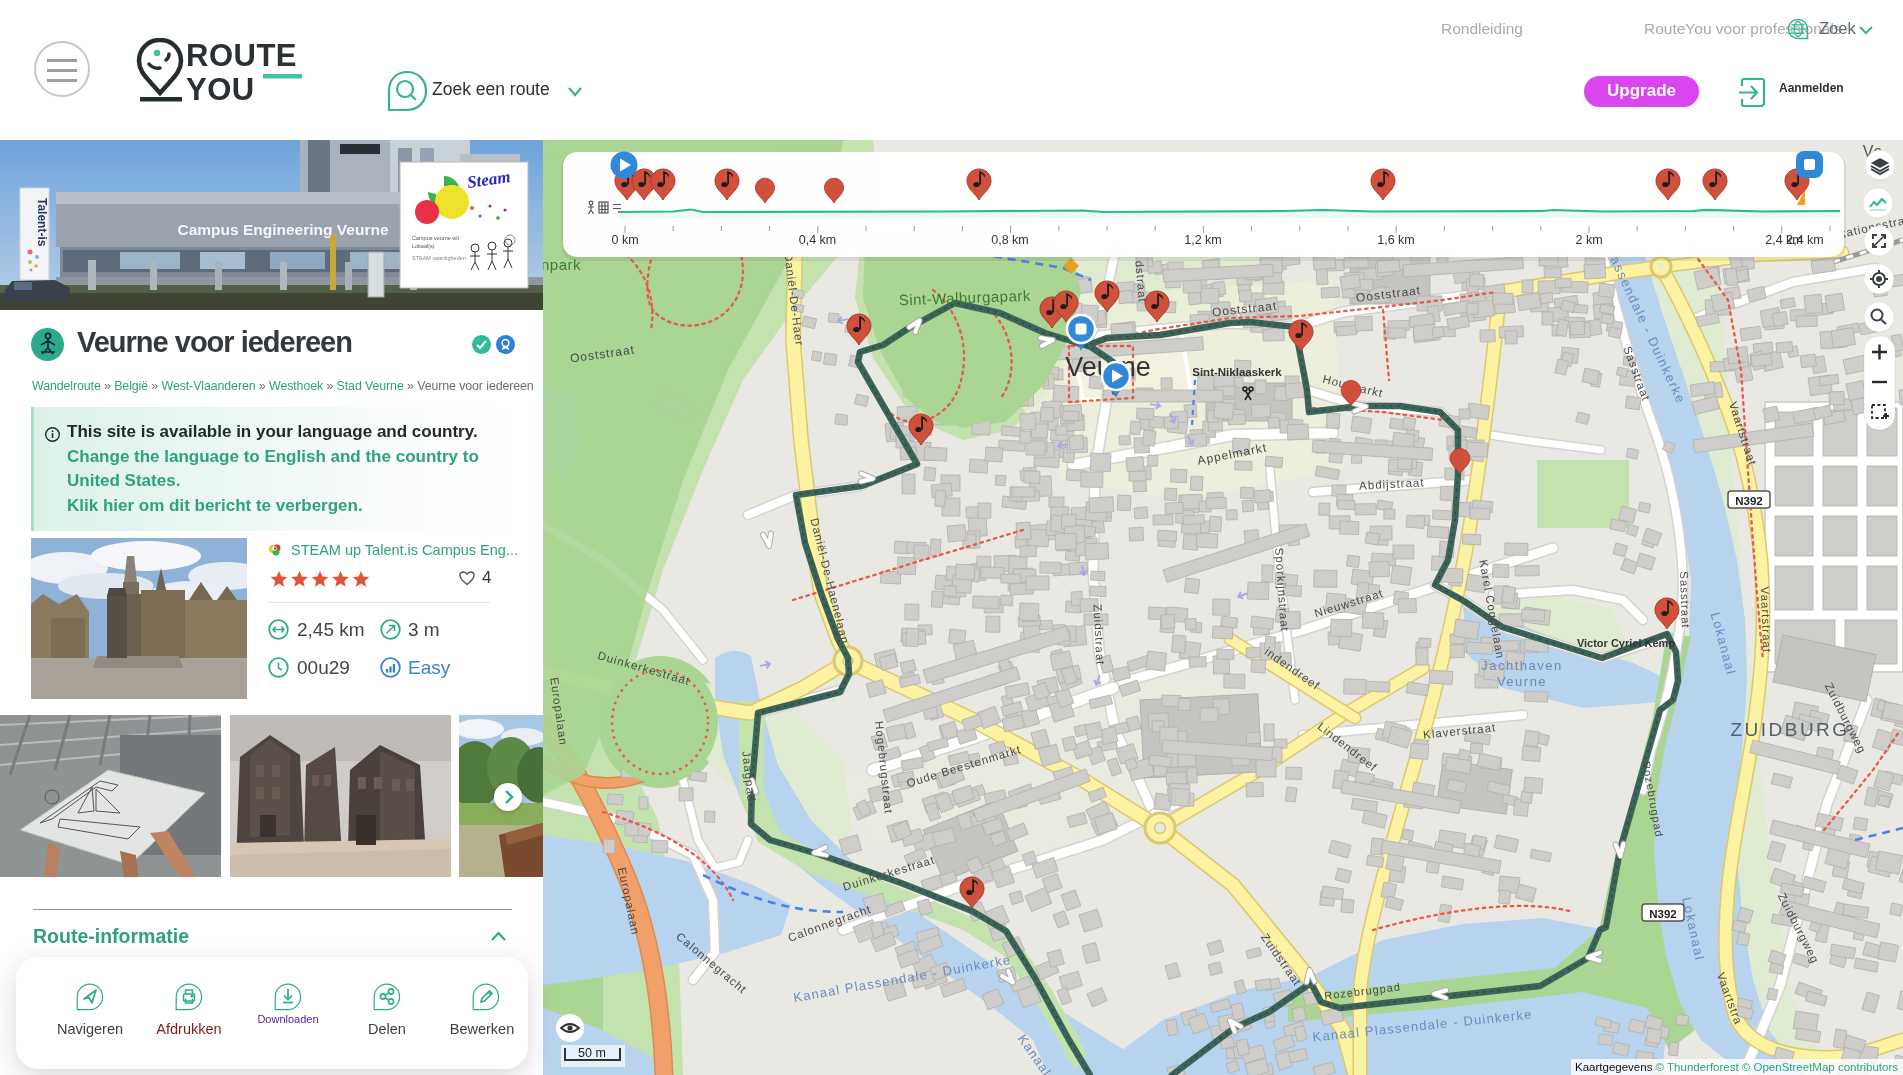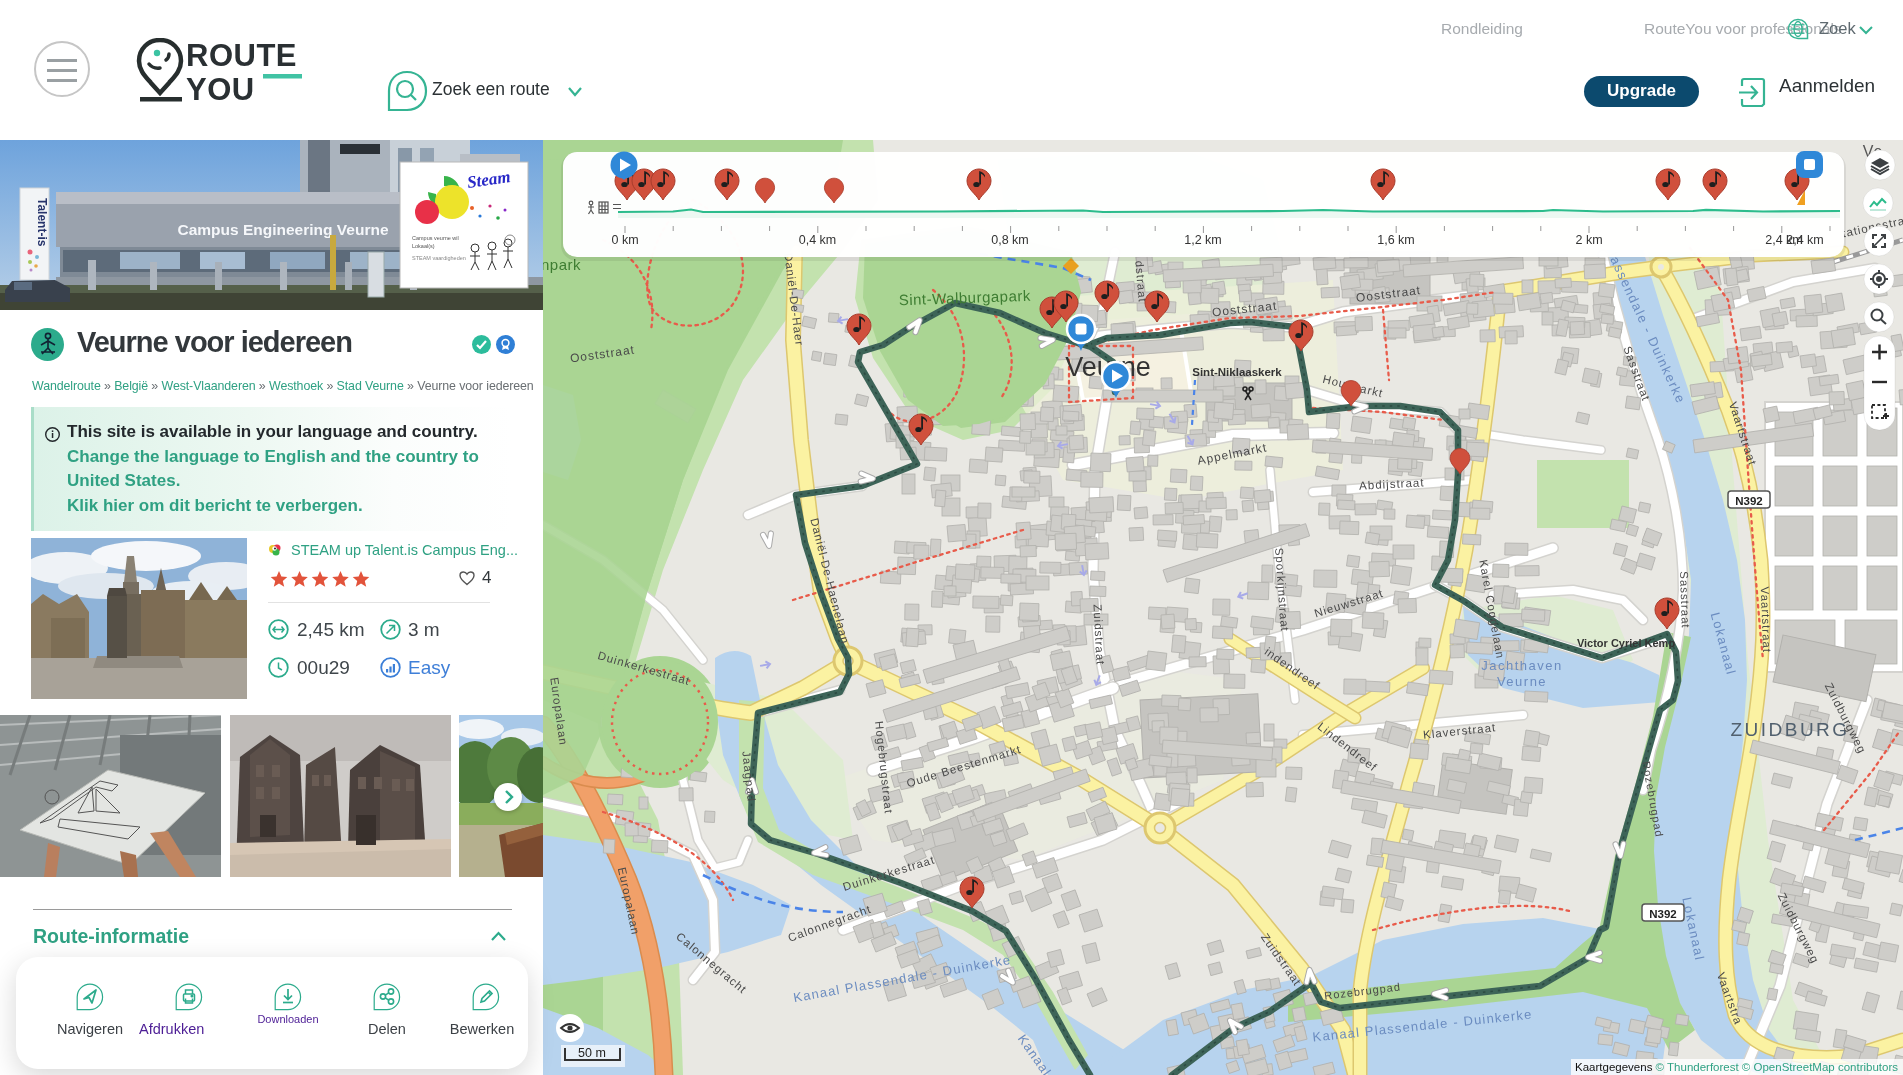--- a/index.html
+++ b/index.html
@@ -51,27 +51,27 @@
       <ellipse cx="11" cy="11" rx="4" ry="7.5" fill="none" stroke="#35b493" stroke-width="1.3"></ellipse>
       <line x1="3.5" y1="11" x2="18.5" y2="11" stroke="#35b493" stroke-width="1.3"></line>
       <line x1="4.5" y1="6.8" x2="17.5" y2="6.8" stroke="#35b493" stroke-width="1.3"></line>
       <line x1="4.5" y1="15.2" x2="17.5" y2="15.2" stroke="#35b493" stroke-width="1.3"></line>
     </svg>
   <span class="abs" style="left:1819px;top:19px;font-size:16.5px;color:#5f6a70">Zoek</span>
   <svg class="abs" style="left:1858px;top:25px" width="16" height="11" viewBox="0 0 16 11">
       <path d="M2,2 L8,8 L14,2" fill="none" stroke="#35b493" stroke-width="2"></path>
     </svg>
 
-  <div class="abs" style="left:1584px;top:76px;width:115px;height:31px;background:#0c4a6e;border-radius:16px;color:#fff;font-size:17px;font-weight:700;text-align:center;line-height:30px">Upgrade</div>
+  <div class="abs" style="left:1584px;top:76px;width:115px;height:31px;background:#d946ef;border-radius:16px;color:#fff;font-size:17px;font-weight:700;text-align:center;line-height:30px">Upgrade</div>
 
   <svg class="abs" style="left:1737px;top:76px" width="33" height="33" viewBox="0 0 33 33">
       <path d="M8,10 L8,5 Q8,3 10,3 L28,3 Q30,3 30,5 L30,28 Q30,28 28,30 L10,30 Q8,30 8,28 L8,23" fill="none" stroke="#35b493" stroke-width="2.2" transform="translate(-3,0)"></path>
       <path d="M2,16.5 L20,16.5 M14,10 L20,16.5 L14,23" fill="none" stroke="#35b493" stroke-width="2.2"></path>
     </svg>
-  <span class="abs" style="left:1779px;top:75px;font-size:19px;font-weight:400;color:#2b3134">Aanmelden</span>
+  <span class="abs" style="left:1779px;top:81px;font-size:12px;font-weight:700;color:#2b3134">Aanmelden</span>
 </div>
 
 <div class="abs" style="left:0;top:140px;width:543px;height:935px;background:#fff;">
 </div>
 
 <div class="abs" style="left:0;top:140px;width:543px;height:170px;overflow:hidden">
 <svg width="543" height="170" viewBox="0 0 543 170">
   <defs>
         <linearGradient id="sky" x1="0" y1="0" x2="0" y2="1">
     <stop offset="0" stop-color="#6ea3dc"></stop>
@@ -365,21 +365,21 @@
   <div class="abs" style="left:159px;top:26px;width:28px;height:28px">
     <svg width="28" height="28" viewBox="0 0 28 28">
         <path d="M23,2 C11.4,2 2,11.4 2,23 C2,34.6 11.4,44 23,44 L44,44 L44,23 C44,11.4 34.6,2 23,2 Z" fill="none" stroke="#2cab8c" stroke-width="2" transform="scale(-0.604,0.604) translate(-46,0)"></path>
         <g fill="none" stroke="#2cab8c" stroke-width="1.5">
           <rect x="8.5" y="11" width="11" height="7" rx="1"></rect>
           <path d="M10.5,11 L10.5,7 L17.5,7 L17.5,11 M10.5,15.5 L10.5,20 L17.5,20 L17.5,15.5"></path>
           <circle cx="17" cy="13" r="0.8" fill="#2cab8c"></circle>
         </g>
       </svg>
   </div>
-  <div class="abs" style="left:123px;top:64px;width:100px;font-size:14.5px;color:#4c1d95">Afdrukken</div>
+  <div class="abs" style="left:123px;top:64px;width:100px;text-align:center;font-size:14.5px;color:#7f1d1d">Afdrukken</div>
 
   <div class="abs" style="left:258px;top:26px;width:28px;height:28px">
     <svg width="28" height="28" viewBox="0 0 28 28">
         <path d="M23,2 C11.4,2 2,11.4 2,23 C2,34.6 11.4,44 23,44 L44,44 L44,23 C44,11.4 34.6,2 23,2 Z" fill="none" stroke="#2cab8c" stroke-width="2" transform="scale(-0.604,0.604) translate(-46,0)"></path>
         <g fill="none" stroke="#2cab8c" stroke-width="1.7">
           <path d="M14,6 L14,16 M10,12.5 L14,16.5 L18,12.5"></path>
           <path d="M9,19.5 L19,19.5"></path>
         </g>
       </svg>
   </div>

